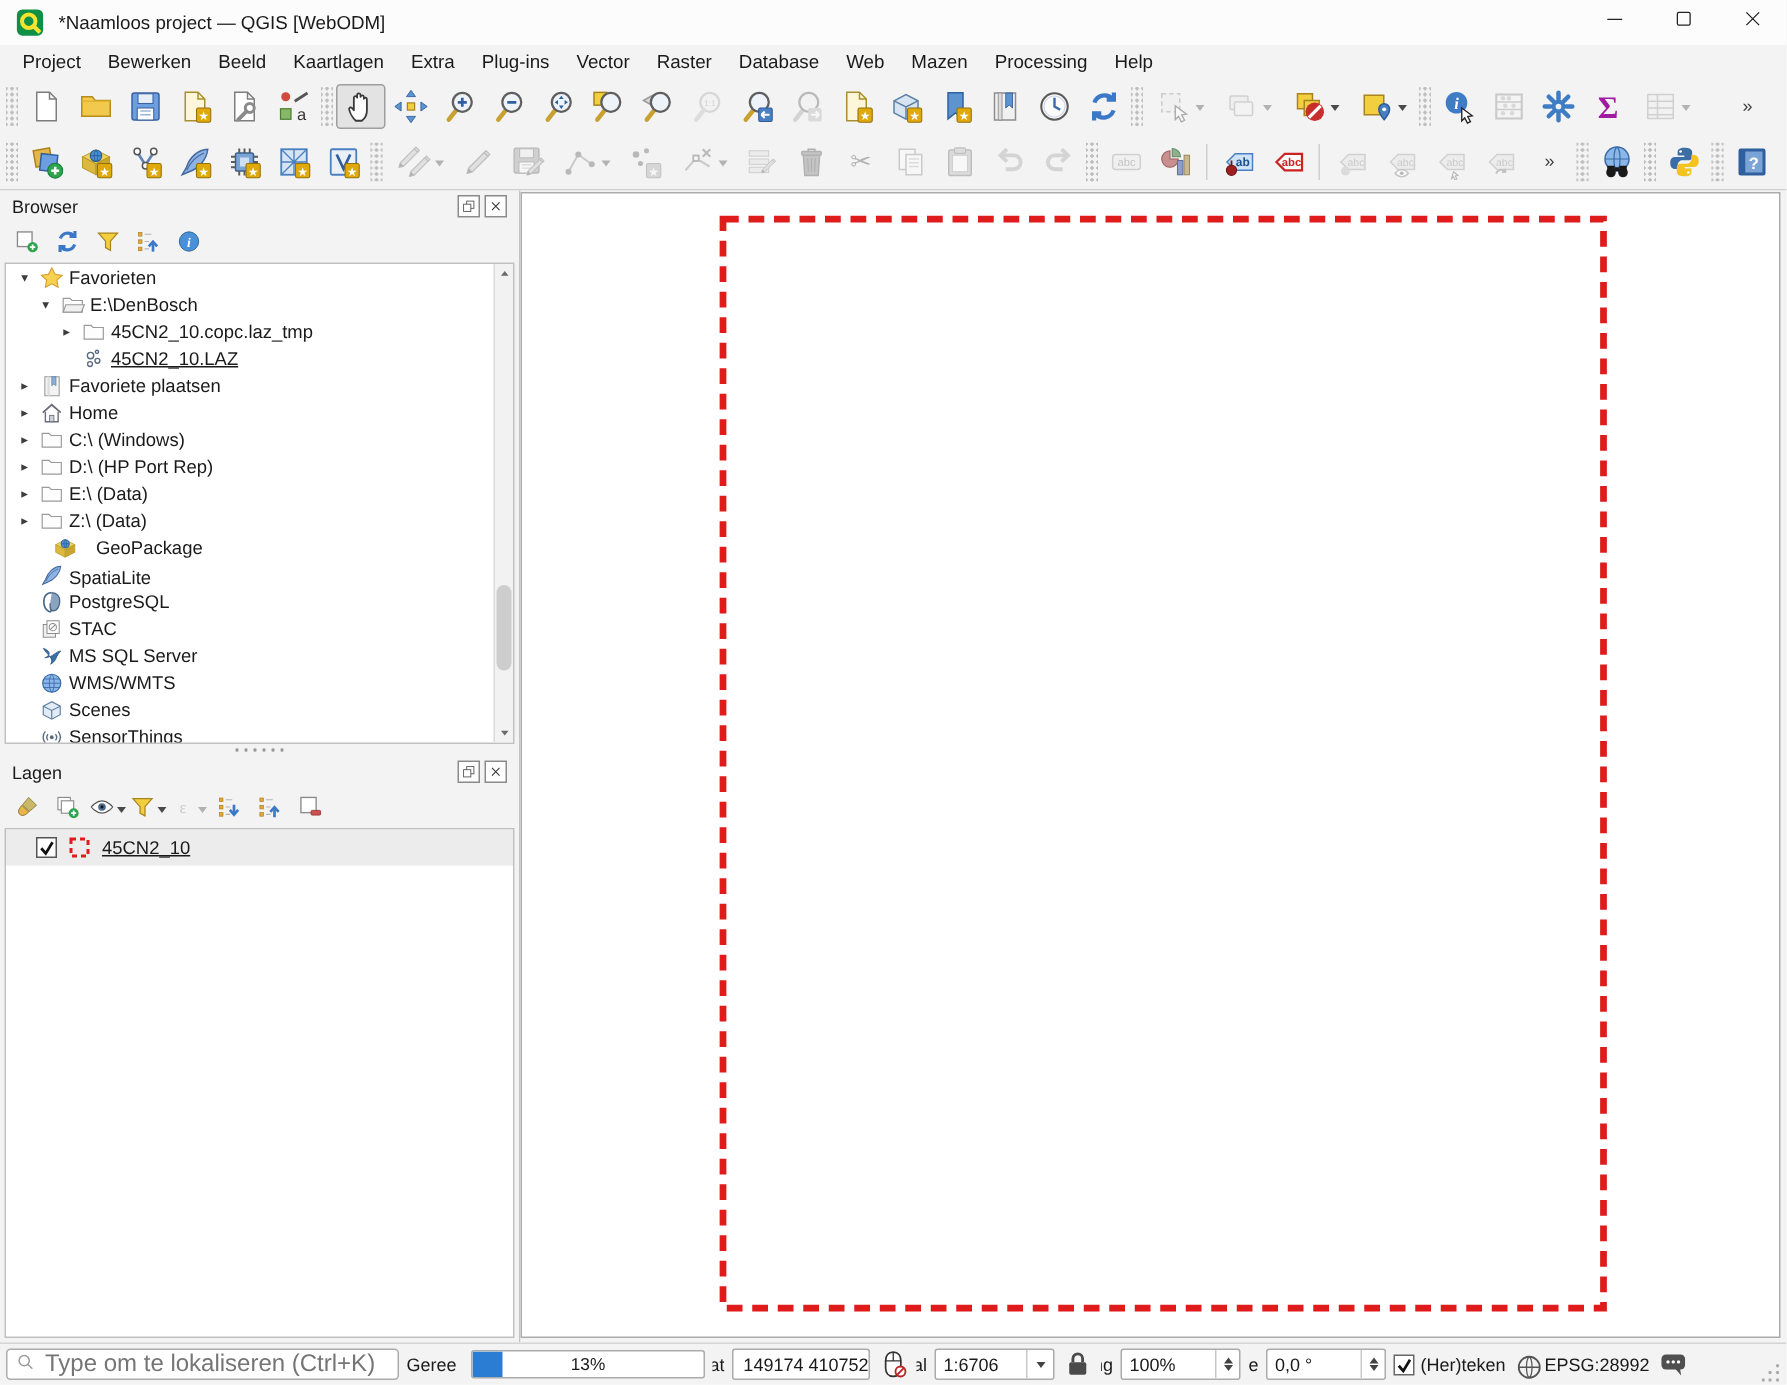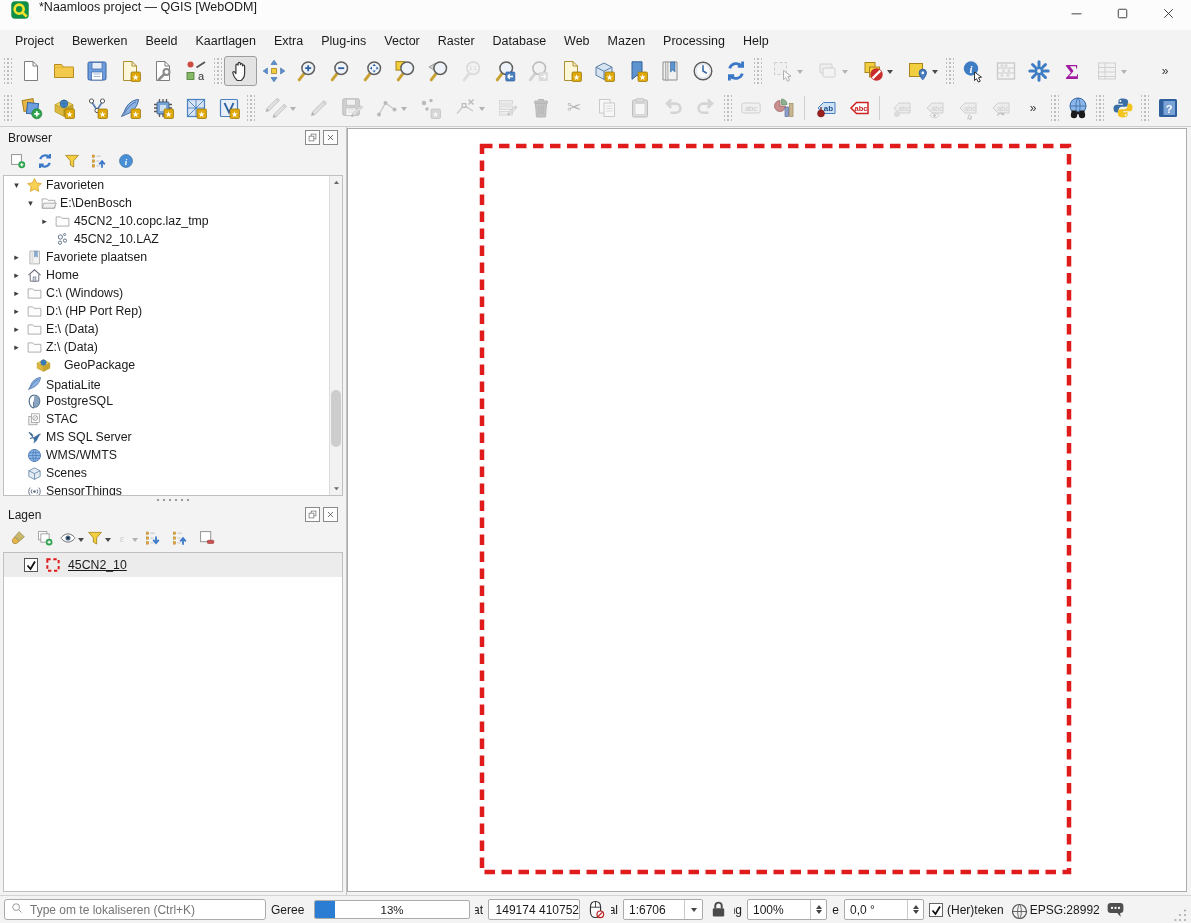--- a/index.html
+++ b/index.html
@@ -2,21 +2,21 @@
 <html><head>
 <meta charset="utf-8">
 <style>
   *{box-sizing:border-box}
   html,body{margin:0;padding:0}
   body{width:1191px;height:923px;overflow:hidden;background:#f3f3f3;
        font-family:"Liberation Sans",sans-serif;color:#1a1a1a;-webkit-font-smoothing:antialiased}
   #app{width:1191px;height:923px;display:flex;flex-direction:column;background:#f3f3f3}
 
   
-  .titlebar{height:30px;background:#fcfcfc;display:flex;flex:0 0 auto}
+  .titlebar{height:30px;background:#fcfcfc;display:flex;align-items:center;flex:0 0 auto}
   .app-icon{width:20px;height:20px;margin:0 9px 0 10px}
   .app-icon svg{width:20px;height:20px;display:block}
   .title{font-size:12.5px}
   .wbtns{margin-left:auto;display:flex;height:100%}
   .wbtn{width:46px;display:flex;align-items:center;justify-content:center}
   .wbtn svg{width:17px;height:17px}
 
   
   .menubar{height:22px;display:flex;align-items:center;background:#f3f3f3;padding-left:6px;font-size:12.5px;flex:0 0 auto}
   .mitem{padding:2px 9px}
@@ -76,21 +76,21 @@
 
   .canvas-area{flex:1;padding:1px 4px 3px 0;display:flex;background:#f3f3f3;min-width:0}
   .canvas{flex:1;background:#fff;border:1px solid #ababab;position:relative}
   .extent-svg{position:absolute;left:0;top:0;width:100%;height:100%}
 
   
   .statusbar{height:28px;display:flex;align-items:center;background:#f3f3f3;border-top:1px solid #d4d4d4;
              padding:0 3px 0 4px;gap:5px;font-size:12px;flex:0 0 auto}
   .locator{width:262px;height:21px;border:1px solid #ababab;border-radius:3px;background:#fff;display:flex;align-items:center;padding:0 5px;gap:4px;flex:0 0 auto}
   .locator svg{width:14px;height:14px;flex:0 0 auto}
-  .locator input{border:none;outline:none;flex:1;font-size:12px;font-family:inherit;color:#333;background:transparent;min-width:0}
+  .locator input{border:none;outline:none;flex:1;font-size:16px;font-family:inherit;color:#333;background:transparent;min-width:0}
   .status-msg{width:38px;overflow:hidden;white-space:nowrap;flex:0 0 auto}
   .progress{width:156px;height:19px;border:1px solid #ababab;border-radius:2px;background:#fff;position:relative;overflow:hidden;flex:0 0 auto}
   #pfill{position:absolute;left:0;top:0;bottom:0;background:#2b7cd3}
   .ptext{position:absolute;inset:0;display:flex;align-items:center;justify-content:center;font-size:11.5px}
   .clip{overflow:hidden;width:8px;display:inline-flex;justify-content:flex-end;white-space:nowrap;flex:0 0 auto}
   .sbox{height:21px;border:1px solid #ababab;border-radius:2px;background:#fff;display:flex;align-items:center;flex:0 0 auto}
   .coord{width:92px;justify-content:flex-end}
   .combo .val,.spin .val{flex:1;padding-left:5px;white-space:nowrap}
   .combo{width:80px}
   .combo .cbtn{width:18px;height:100%;border-left:1px solid #c9c9c9;display:flex;align-items:center;justify-content:center}
@@ -899,21 +899,21 @@
             </div>
             <div class="trow" style="padding-left: 34px;">
               <span class="texp">▸</span>
               <span class="ticon">
                 <svg viewBox="0 0 24 24" aria-hidden="true">
                   <path d="M3 5.5h6.5l1.8 2h9.7v11H3z" fill="#fdfdfd" stroke="#9a9a9a" stroke-width="1.1"></path>
                 </svg>
               </span>
               <span>45CN2_10.copc.laz_tmp</span>
             </div>
-            <div class="trow" style="padding-left: 34px;">
+            <div class="trow" style="padding-left: 34px; text-decoration: underline;">
               <span class="texp"></span>
               <span class="ticon">
                 <svg viewBox="0 0 24 24" aria-hidden="true">
                   <g fill="none" stroke="#5a6b80" stroke-width="1.3">
                     <circle cx="9" cy="8.5" r="3"></circle>
                     <circle cx="15.5" cy="13.5" r="2.3"></circle>
                     <circle cx="8.5" cy="16.5" r="2.3"></circle>
                     <circle cx="15" cy="5" r="1.5"></circle>
                   </g>
                 </svg>

